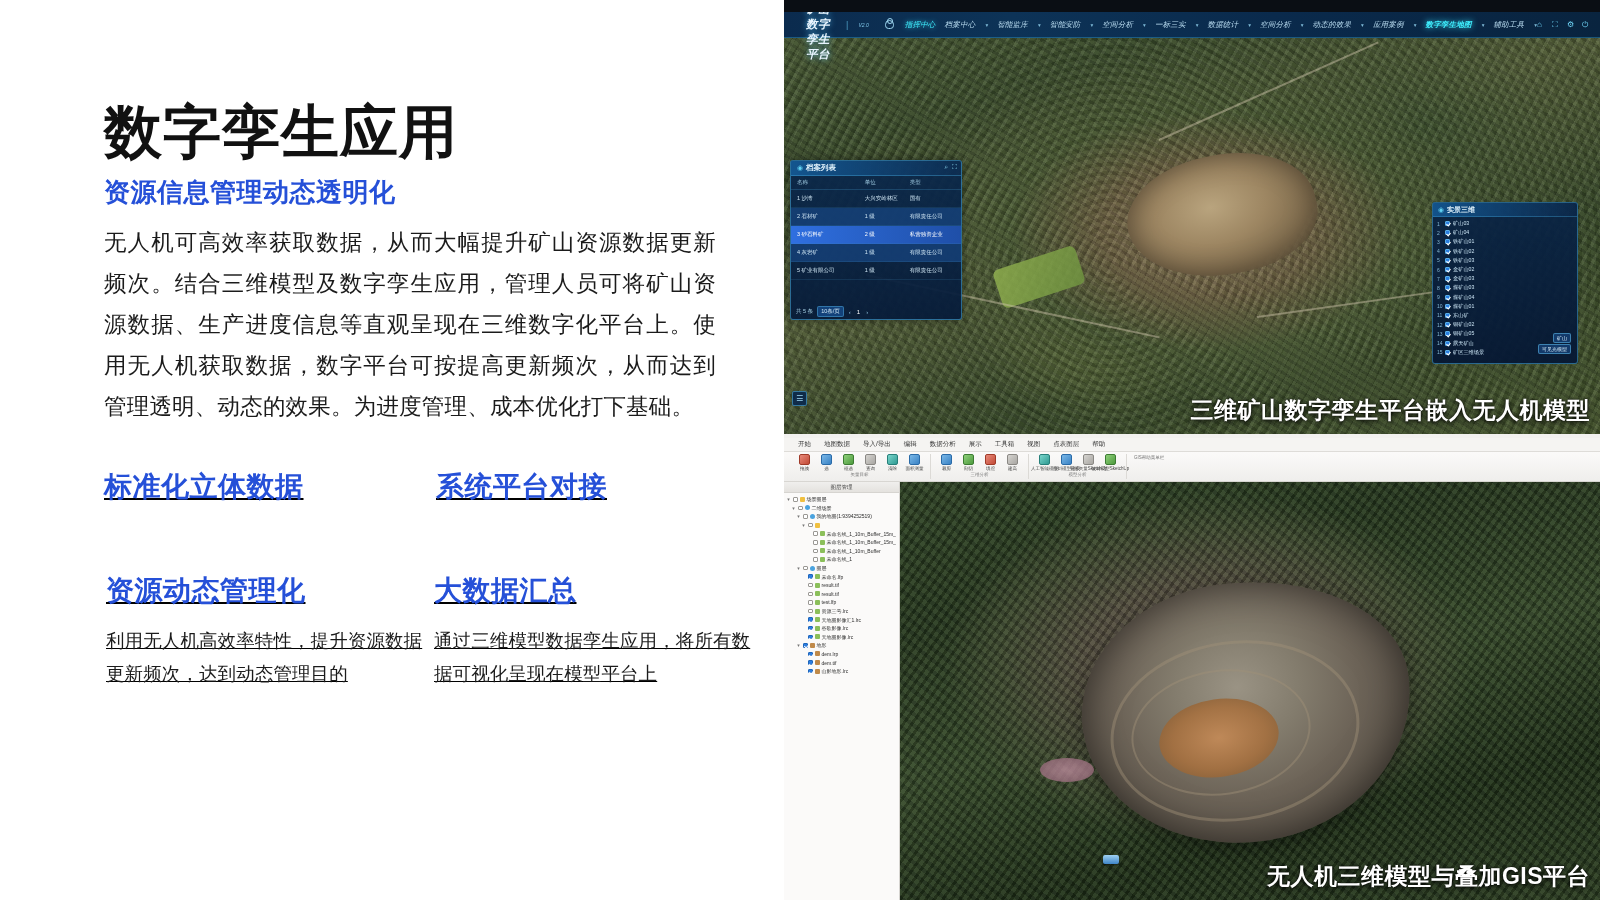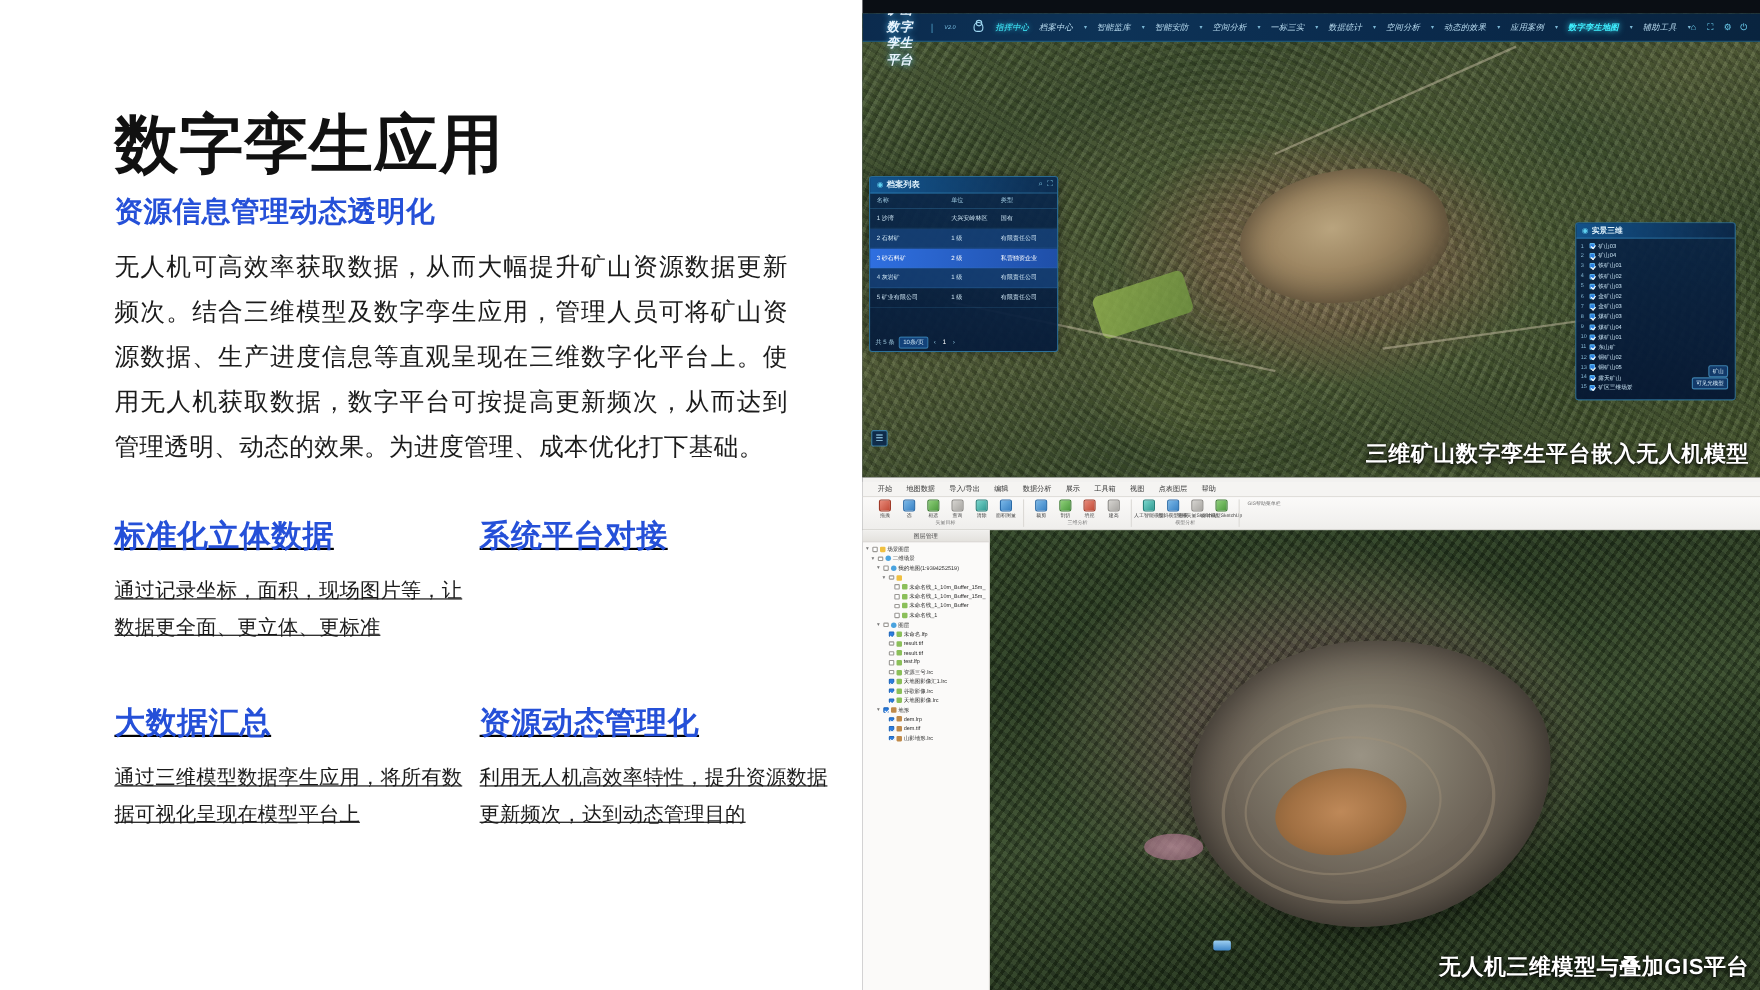--- a/index.html
+++ b/index.html
@@ -196,21 +196,21 @@
     font-size: 5px; color: #d8eefb; padding: 1px 3px; border-radius: 2px;
   }
   .menu-btn-bl {
     position: absolute; left: 8px; bottom: 28px; width: 15px; height: 15px;
     background: rgba(10,40,76,0.9); border: 1px solid rgba(80,175,220,0.6);
     border-radius: 2px; display: flex; align-items: center; justify-content: center;
     color: #9fd8f2; font-size: 8px;
   }
   .cap {
     position: absolute; right: 10px; bottom: 8px;
-    font-size: 20px; font-weight: 800; color: #ffffff;
+    font-size: 23px; font-weight: 800; color: #ffffff;
     text-shadow: 0 2px 5px rgba(0,0,0,0.85), 0 0 2px rgba(0,0,0,0.9);
     letter-spacing: 0.5px;
   }
 
   
   .shot-bot {
     position: absolute; left: 0; top: 434px; width: 816px; height: 466px;
     overflow: hidden; background: #f2f1ef;
   }
   .gis-menubar {
@@ -322,34 +322,33 @@
 
   <section class="left-col">
     <h1 class="title-main">数字孪生应用</h1>
     <h2 class="title-sub">资源信息管理动态透明化</h2>
     <p class="body-para">无人机可高效率获取数据，从而大幅提升矿山资源数据更新频次。结合三维模型及数字孪生应用，管理人员可将矿山资源数据、生产进度信息等直观呈现在三维数字化平台上。使用无人机获取数据，数字平台可按提高更新频次，从而达到管理透明、动态的效果。为进度管理、成本优化打下基础。</p>
 
     <div class="features">
       <div class="feat-row">
         <div class="feat-cell">
           <div class="feat-title">标准化立体数据</div>
-          <div class="feat-desc">通过记录坐标，面积，现场图片等，让数据更全面、更立体、更标准</div>
         </div>
         <div class="feat-cell right">
           <div class="feat-title">系统平台对接</div>
         </div>
       </div>
       <div class="feat-row">
+        <div class="feat-cell right">
+          <div class="feat-title">资源动态管理化</div>
+          <div class="feat-desc">利用无人机高效率特性，提升资源数据更新频次，达到动态管理目的</div>
+        </div>
         <div class="feat-cell">
           <div class="feat-title">大数据汇总</div>
           <div class="feat-desc">通过三维模型数据孪生应用，将所有数据可视化呈现在模型平台上</div>
-        </div>
-        <div class="feat-cell right">
-          <div class="feat-title">资源动态管理化</div>
-          <div class="feat-desc">利用无人机高效率特性，提升资源数据更新频次，达到动态管理目的</div>
         </div>
       </div>
     </div>
   </section>
 
   <section class="right-col">
 
     <div class="shot-top">
       <div class="terrain-tex"></div>
       <div class="pit-top"></div>

